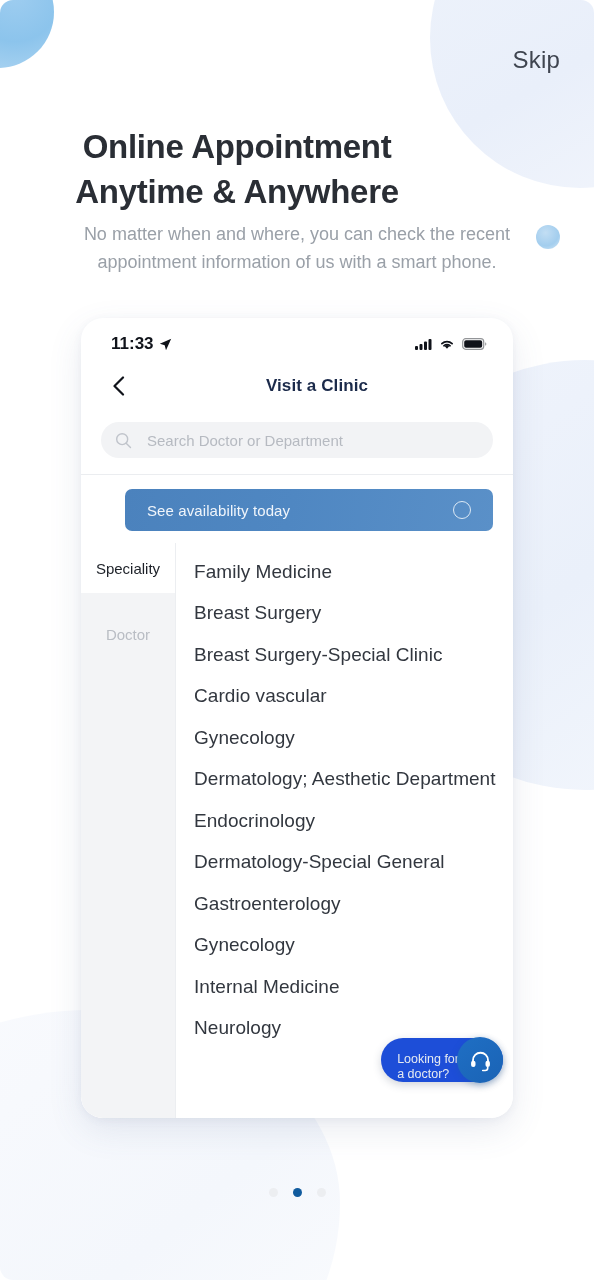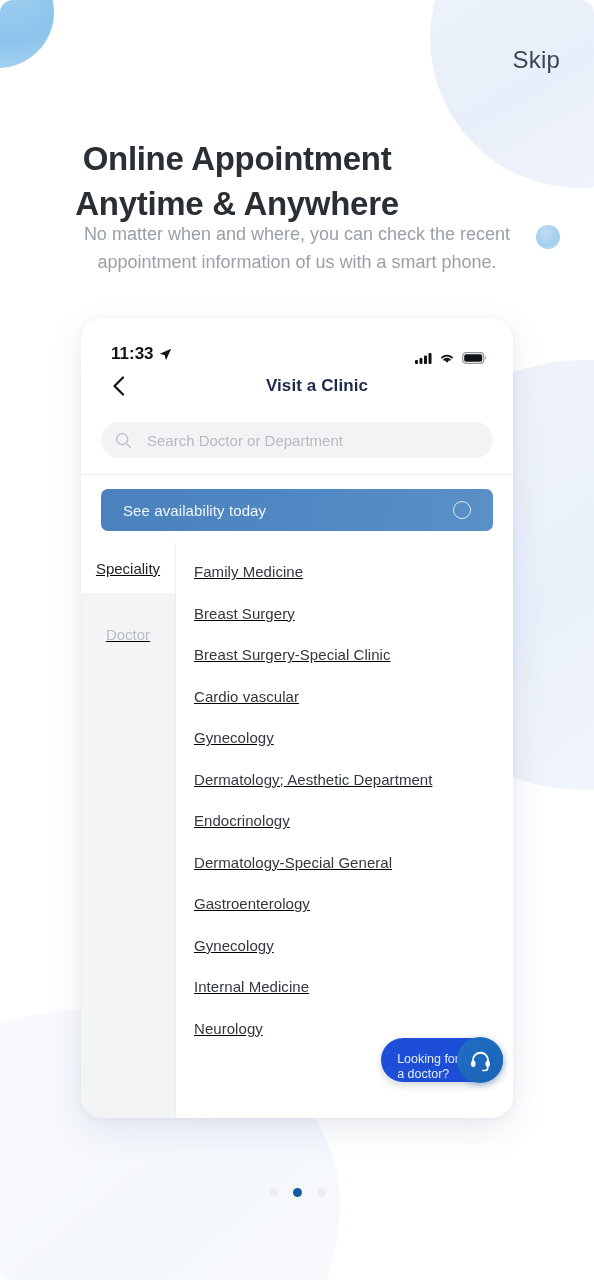--- a/index.html
+++ b/index.html
@@ -54,42 +54,42 @@
     background:none; border:none; cursor:pointer;
     font-family:"Liberation Sans", sans-serif;
     z-index:8;
   }
 
   
   #headline {
     position:absolute; left:0; top:124px; width:474px;
     text-align:center; z-index:6;
     font-size:33px; font-weight:bold; line-height:45px;
-    color:#2a2e35; letter-spacing:-0.3px;margin-top:12px;
+    color:#2a2e35; letter-spacing:-0.3px;
   }
   #subhead {
     position:absolute; left:0; top:220px; width:594px;
     text-align:center; z-index:6;
     font-size:18px; line-height:28px; color:#9aa0a8;
   }
 
   
   #phone {
     position:absolute; left:81px; top:318px;
     width:432px; height:800px;
     background:#ffffff;
     border-radius:22px;
     box-shadow:0 12px 34px rgba(80,100,140,.12), 0 2px 8px rgba(80,100,140,.07);
     overflow:hidden;
     z-index:7;
   }
 
   
   #status-bar {
-    height:46px; display:flex; align-items:flex-end;
+    height:46px; display:flex; align-items:center;
     justify-content:space-between; padding:6px 26px 0 30px;
   }
   #status-time {
     font-size:17px; font-weight:bold; color:#10131a;
     display:flex; align-items:center; gap:5px;
   }
   #status-icons { display:flex; align-items:center; gap:7px; }
 
   
   #nav-bar {
@@ -115,52 +115,52 @@
   #search-input {
     flex:1; border:none; background:transparent; outline:none;
     font-size:15px; color:#b6bac1;
     font-family:"Liberation Sans", sans-serif;
   }
   #search-input::placeholder { color:#b6bac1; }
 
   #hairline { height:1px; background:#ebedf0; }
 
   
-  #availability-wrap { padding:14px 20px 12px 20px; background:#ffffff; }
+  #availability-wrap { padding:14px 20px 12px 20px; background:#ffffff;margin-left:24px; }
   #availability-bar {
     height:42px; border-radius:7px;
     background:linear-gradient(100deg,#4b82bd 0%,#4f87c2 45%,#5a90c8 100%);
     display:flex; align-items:center; justify-content:space-between;
     padding:0 22px 0 22px; cursor:pointer;
   }
   #availability-label { font-size:15px; color:#f0f5fb; letter-spacing:.1px; }
   #availability-toggle {
     width:18px; height:18px; border-radius:50%;
     border:1.6px solid #dce9f5; background:transparent;
   }
 
   
-  #phone-body { display:flex; height:622px;text-decoration:underline; }
+  #phone-body { display:flex; height:622px; }
   #tabs-col {
     width:95px; flex:0 0 95px;
     background:#ffffff;
     border-right:1px solid #eceef1;
   }
   .tab-item {
     height:50px; display:flex; align-items:center; justify-content:center;
     font-size:15px; cursor:pointer;
   }
   .tab-item.active { background:#ffffff; color:#1d2128; }
   .tab-item.inactive { background:#f3f4f6; color:#b9bdc4;align-items:flex-end; }
   #tabs-filler { background:#f3f4f6; height:522px; }
 
   #list-col { flex:1; background:#ffffff; padding-top:8px; }
   .list-item {
     height:41.5px; display:flex; align-items:center;
-    padding-left:18px; font-size:15px; color:#32373f;
+    padding-left:18px; font-size:19px; color:#32373f;
     cursor:pointer; letter-spacing:.05px;
   }
 
   
   #help-fab {
     position:absolute; right:10px; bottom:36px;
     height:44px; display:flex; align-items:flex-end;
     background:#1d4ed8; border-radius:22px;
     padding-left:16px; padding-right:44px;
     box-shadow:0 3px 9px rgba(50,65,90,.22);

